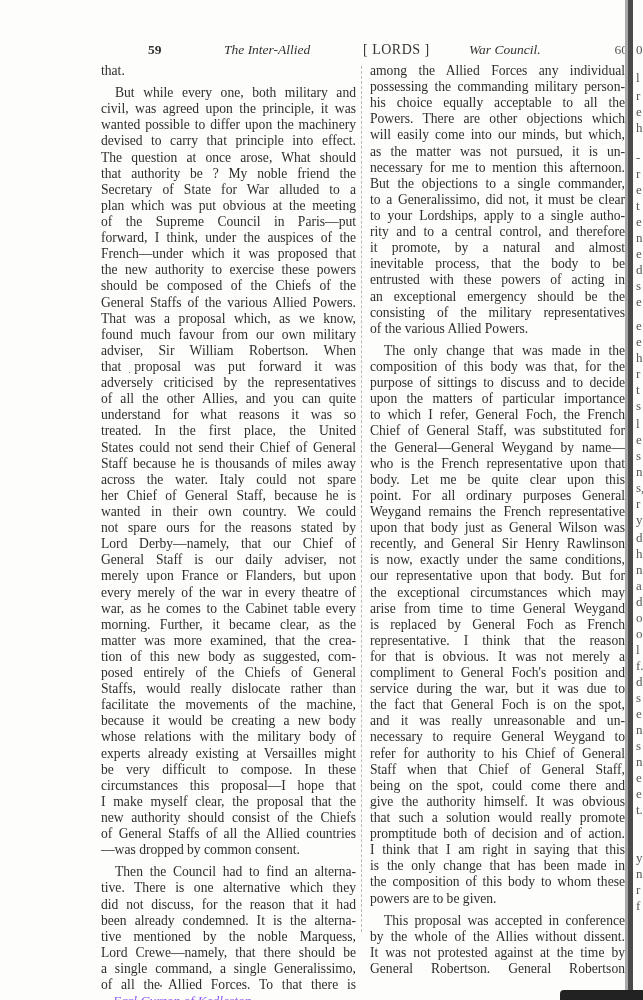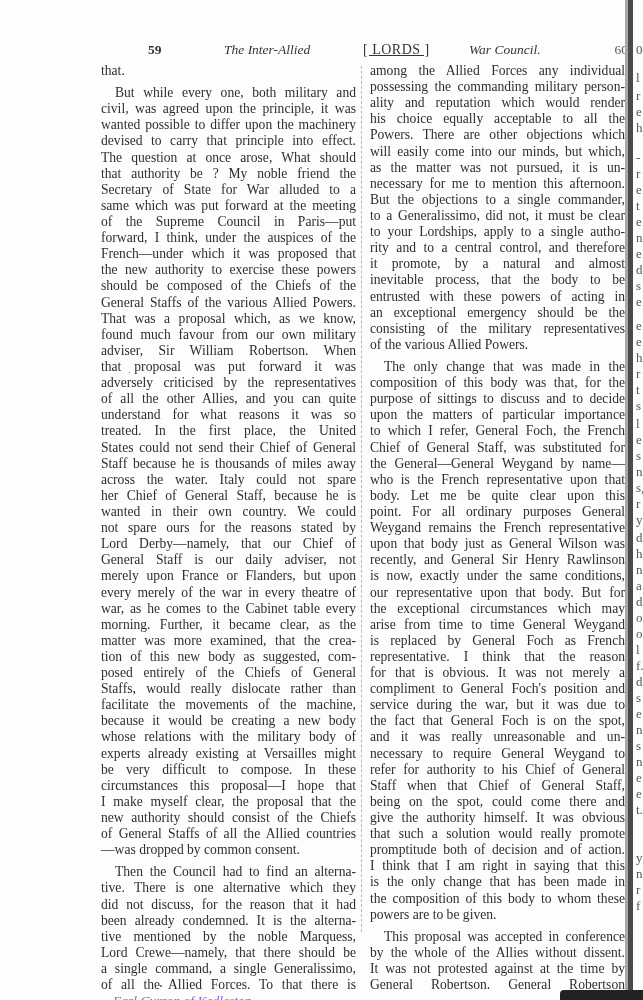--- a/index.html
+++ b/index.html
@@ -9,21 +9,21 @@
     font-family:"DejaVu Serif", "Liberation Serif", serif;
     color:#2a2a2a;
     position:relative;
   }
   .page { position:absolute; left:0; top:0; width:643px; height:1000px; background:#fdfdfc; }
   .header { position:absolute; top:42px; left:100px; width:530px; height:18px;
     font-family:"Liberation Serif", serif; font-size:13.5px; color:#333; }
   .header span { position:absolute; top:0; white-space:nowrap;margin-left:48px; }
   .h-left-num { left:0; font-weight:bold; }
   .h-title-left { left:76px; font-style:italic; }
-  .h-house { left:215px; font-size:14px; letter-spacing:0.5px;text-decoration:underline; }
+  .h-house { left:215px; font-size:14px; letter-spacing:0.5px; }
   .h-title-right { left:321px; font-style:italic; }
   .h-right-num { right:2px; color:#555; }
   .col { position:absolute; top:63px;
     font-family:"Liberation Serif", serif; font-size:13.6px; line-height:16.12px;
     color:#2e2e2e; }
   .col-left { left:101px; width:255px; }
   .col-right { left:370px; width:255px; }
   .line { display:block; white-space:nowrap; text-align:justify; text-align-last:justify; height:16.12px; overflow:visible; }
   .line.last { text-align-last:left; }
   .line.indent { padding-left:14px; }
@@ -56,21 +56,21 @@
   <div class="col col-left" id="col-left">
       <span class="line last">that.</span>
       <span class="gap"></span>
       <span class="line indent">But while every one, both military and</span>
       <span class="line">civil, was agreed upon the principle, it was</span>
       <span class="line">wanted possible to differ upon the machinery</span>
       <span class="line">devised to carry that principle into effect.</span>
       <span class="line">The question at once arose, What should</span>
       <span class="line">that authority be ?  My noble friend the</span>
       <span class="line">Secretary of State for War alluded to a</span>
-      <span class="line">same which was put forward at the meeting</span>
+      <span class="line">plan which was put obvious at the meeting</span>
       <span class="line">of the Supreme Council in Paris—put</span>
       <span class="line">forward, I think, under the auspices of the</span>
       <span class="line">French—under which it was proposed that</span>
       <span class="line">the new authority to exercise these powers</span>
       <span class="line">should be composed of the Chiefs of the</span>
       <span class="line">General Staffs of the various Allied Powers.</span>
       <span class="line">That was a proposal which, as we know,</span>
       <span class="line">found much favour from our own military</span>
       <span class="line">adviser, Sir William Robertson.  When</span>
       <span class="line">that proposal was put forward it was</span>
@@ -111,21 +111,20 @@
       <span class="line">been already condemned.  It is the alterna-</span>
       <span class="line">tive mentioned by the noble Marquess,</span>
       <span class="line">Lord Crewe—namely, that there should be</span>
       <span class="line">a single command, a single Generalissimo,</span>
       <span class="line">of all the Allied Forces.  To that there is</span>
     </div>
   <div class="col-rule"></div>
   <div class="col col-right" id="col-right">
       <span class="line">among the Allied Forces any individual</span>
       <span class="line">possessing the commanding military person-</span>
-      <span class="line">ality and reputation which would render</span>
       <span class="line">his choice equally acceptable to all the</span>
       <span class="line">Powers.  There are other objections which</span>
       <span class="line">will easily come into our minds, but which,</span>
       <span class="line">as the matter was not pursued, it is un-</span>
       <span class="line">necessary for me to mention this afternoon.</span>
       <span class="line">But the objections to a single commander,</span>
       <span class="line">to a Generalissimo, did not, it must be clear</span>
       <span class="line">to your Lordships, apply to a single autho-</span>
       <span class="line">rity and to a central control, and therefore</span>
       <span class="line">it promote, by a natural and almost</span>

